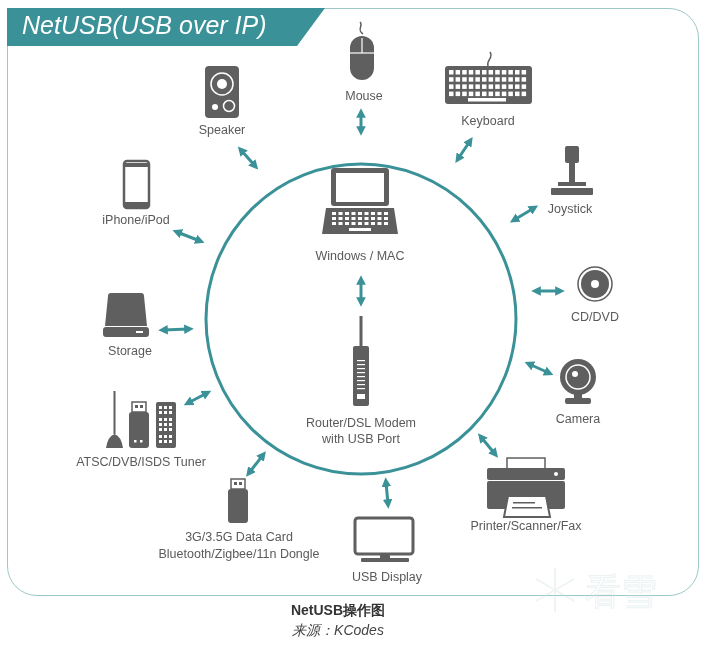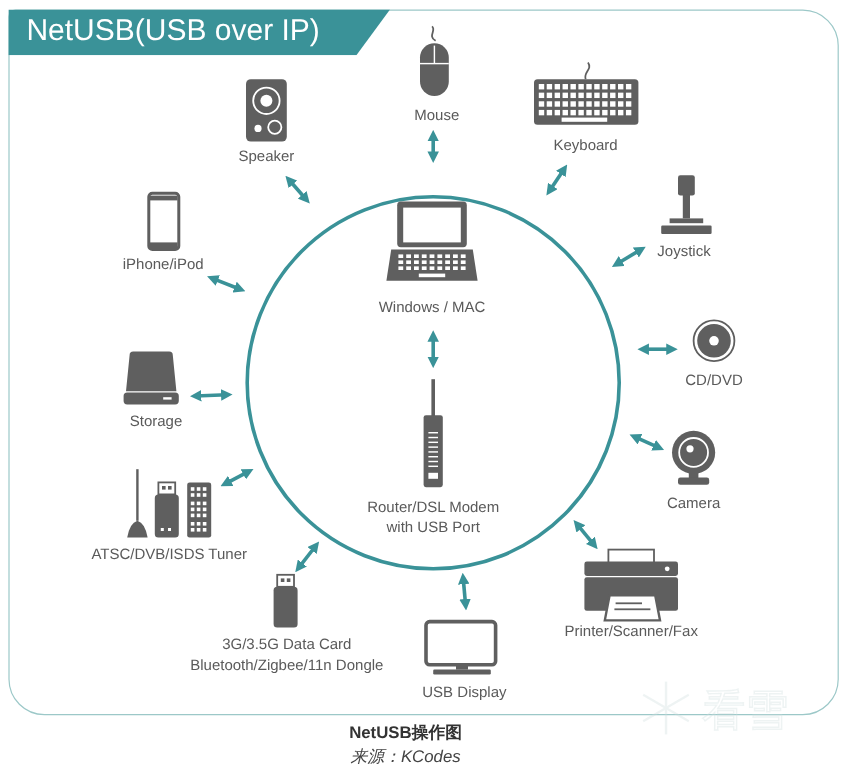--- a/index.html
+++ b/index.html
@@ -3,21 +3,21 @@
 <meta charset="utf-8">
 <style>
   html, body { margin: 0; padding: 0; background: #ffffff; }
   body { width: 704px; height: 645px; position: relative; overflow: hidden;
          font-family: "Liberation Sans", sans-serif; }
   #frame { position: absolute; left: 7px; top: 8px; width: 692px; height: 588px;
            border: 1.5px solid #9cc8c8; border-radius: 6px 30px 30px 30px;
            box-sizing: border-box; }
   #title-banner { position: absolute; left: 7px; top: 8px; width: 318px; height: 38px; }
   #title-text { position: absolute; left: 22px; top: 11px; font-size: 25px; color: #ffffff;
-                font-family: "Liberation Sans", sans-serif; letter-spacing: 0px; }
+                font-family: "Liberation Sans", sans-serif; letter-spacing: 0px; font-style: italic; }
   #diagram { position: absolute; left: 0; top: 0; }
   .lbl { font-family: "Liberation Sans", sans-serif; font-size: 12.5px; fill: #5a5a5a; }
   #caption { position: absolute; left: 0; width: 680px; top: 602px; text-align: center; }
   #caption-title { font-weight: bold; font-size: 14px; color: #333333; display: block;
                    margin-left: -4px; }
   #caption-source { font-style: italic; font-size: 14px; color: #444444; display: block;
                     margin-top: 2px; margin-left: -4px; }
   #watermark { position: absolute; left: 530px; top: 560px; }
 </style>
 </head>

